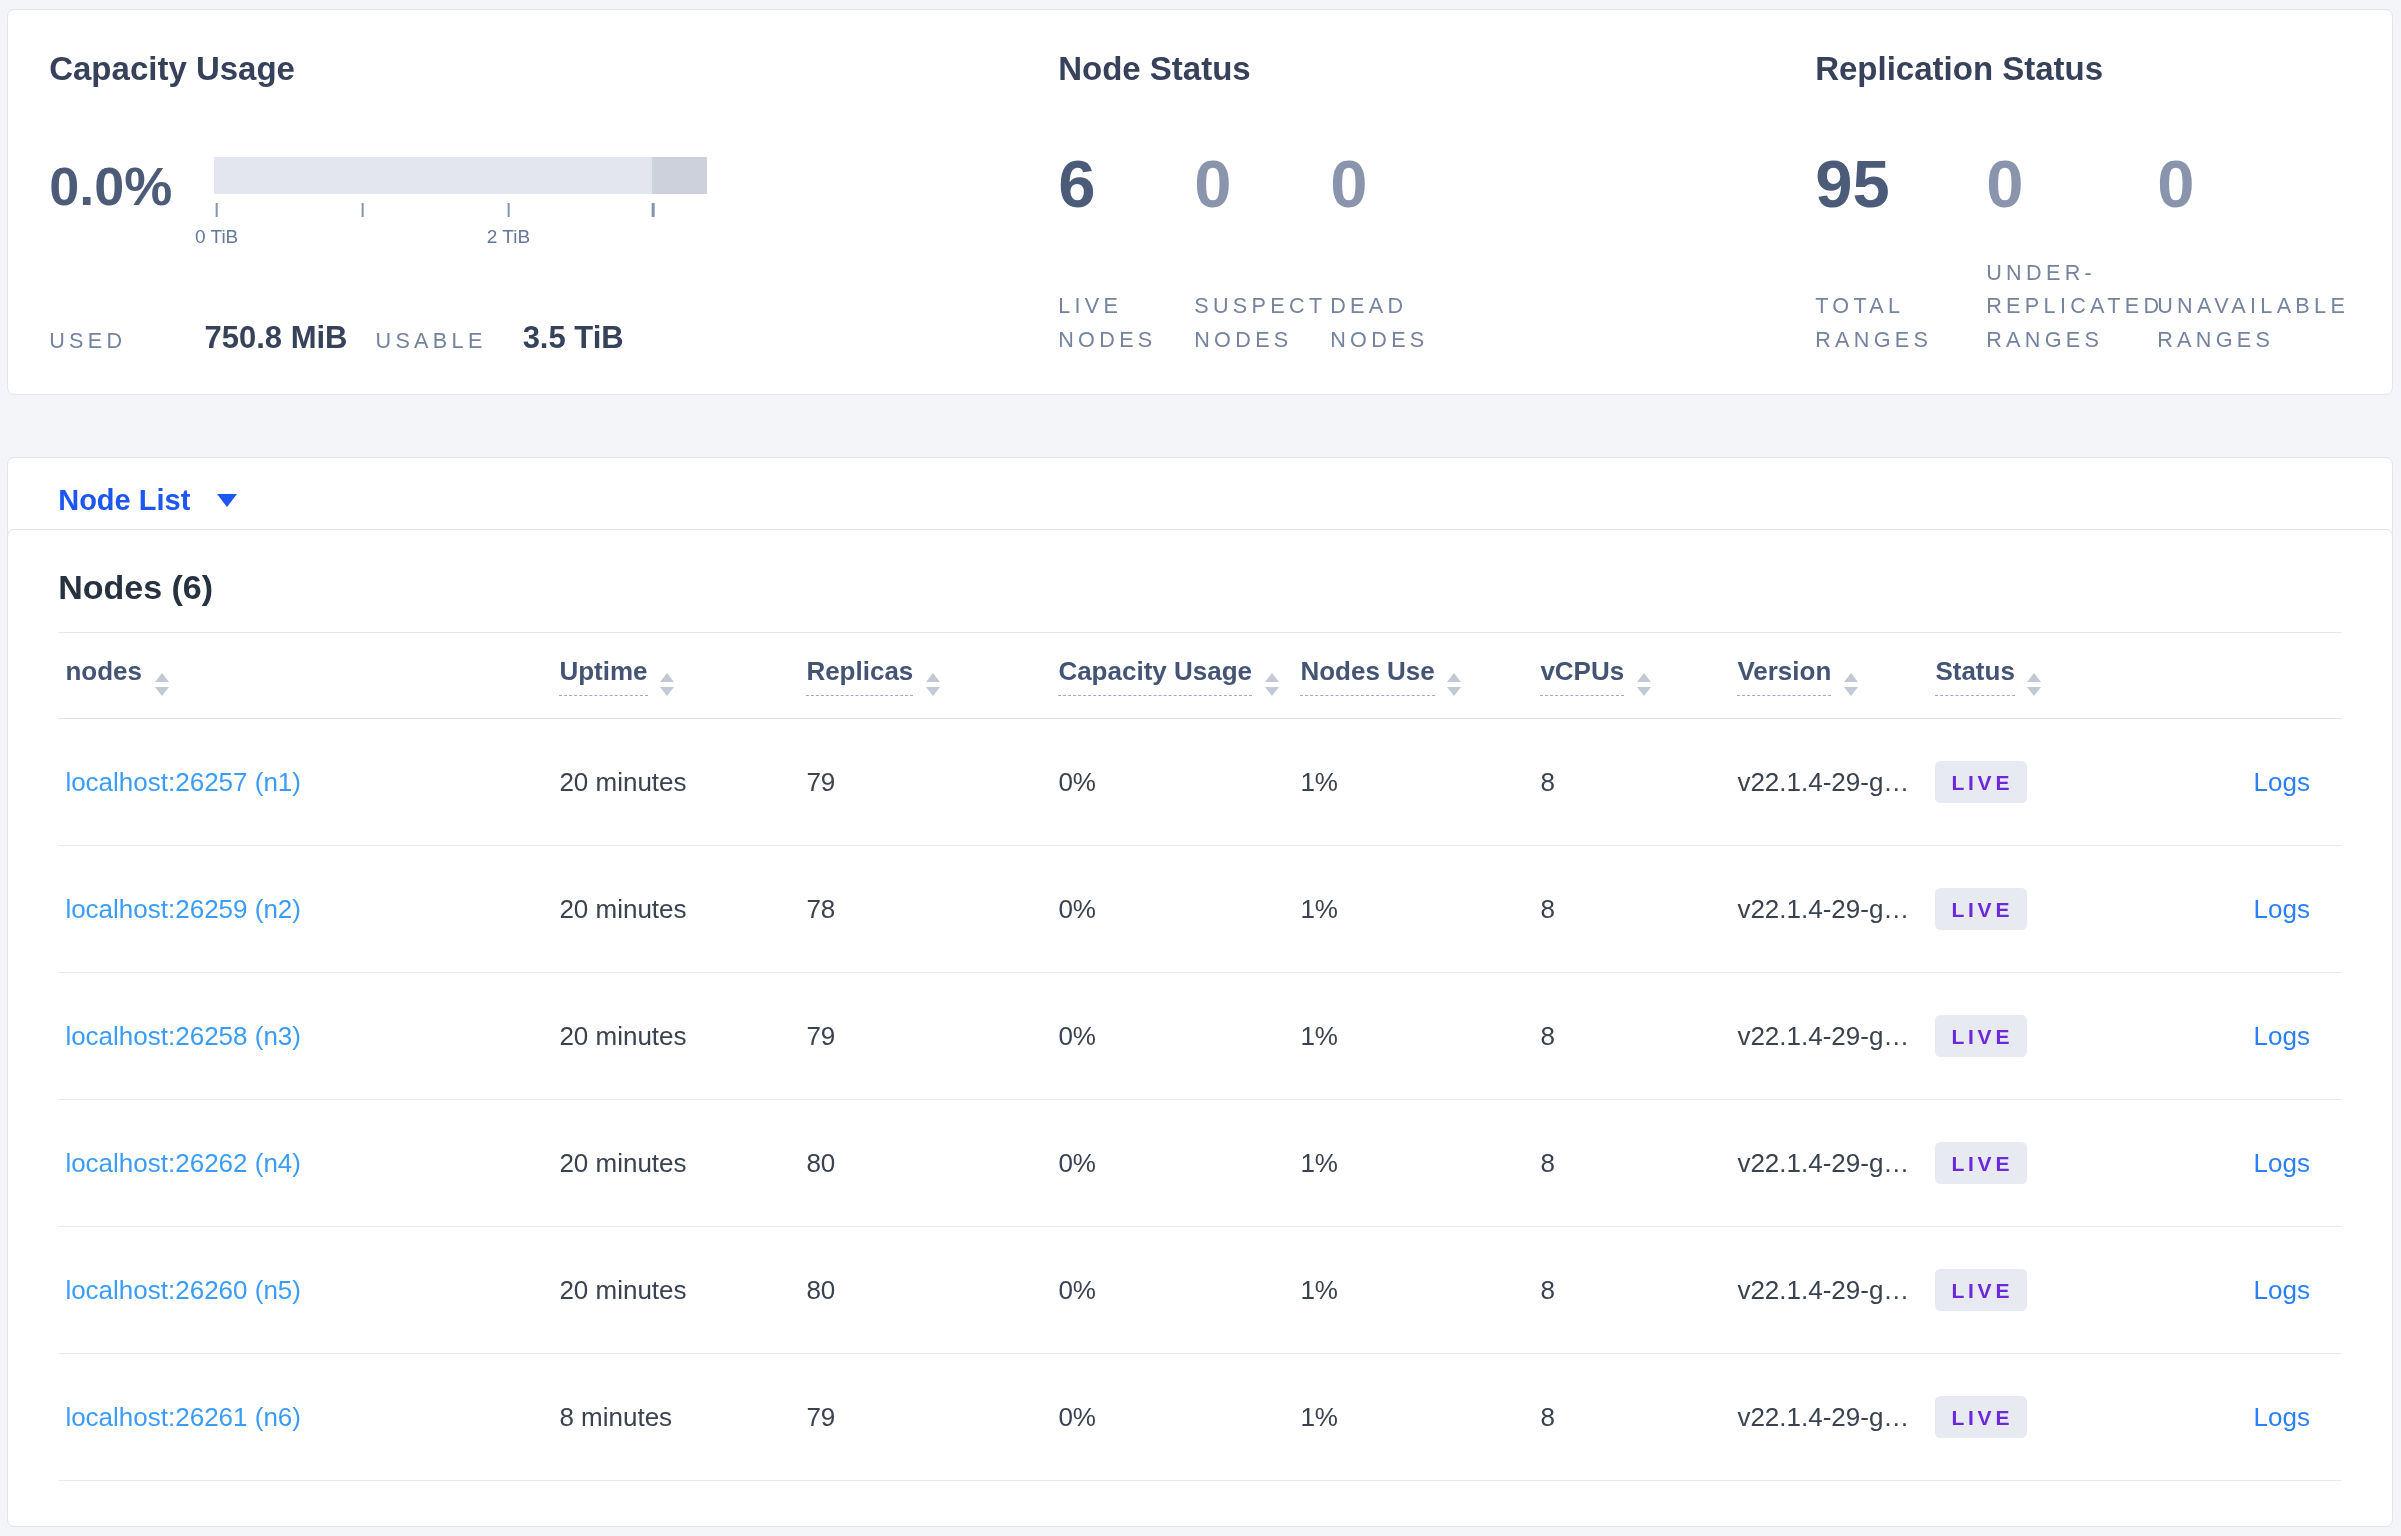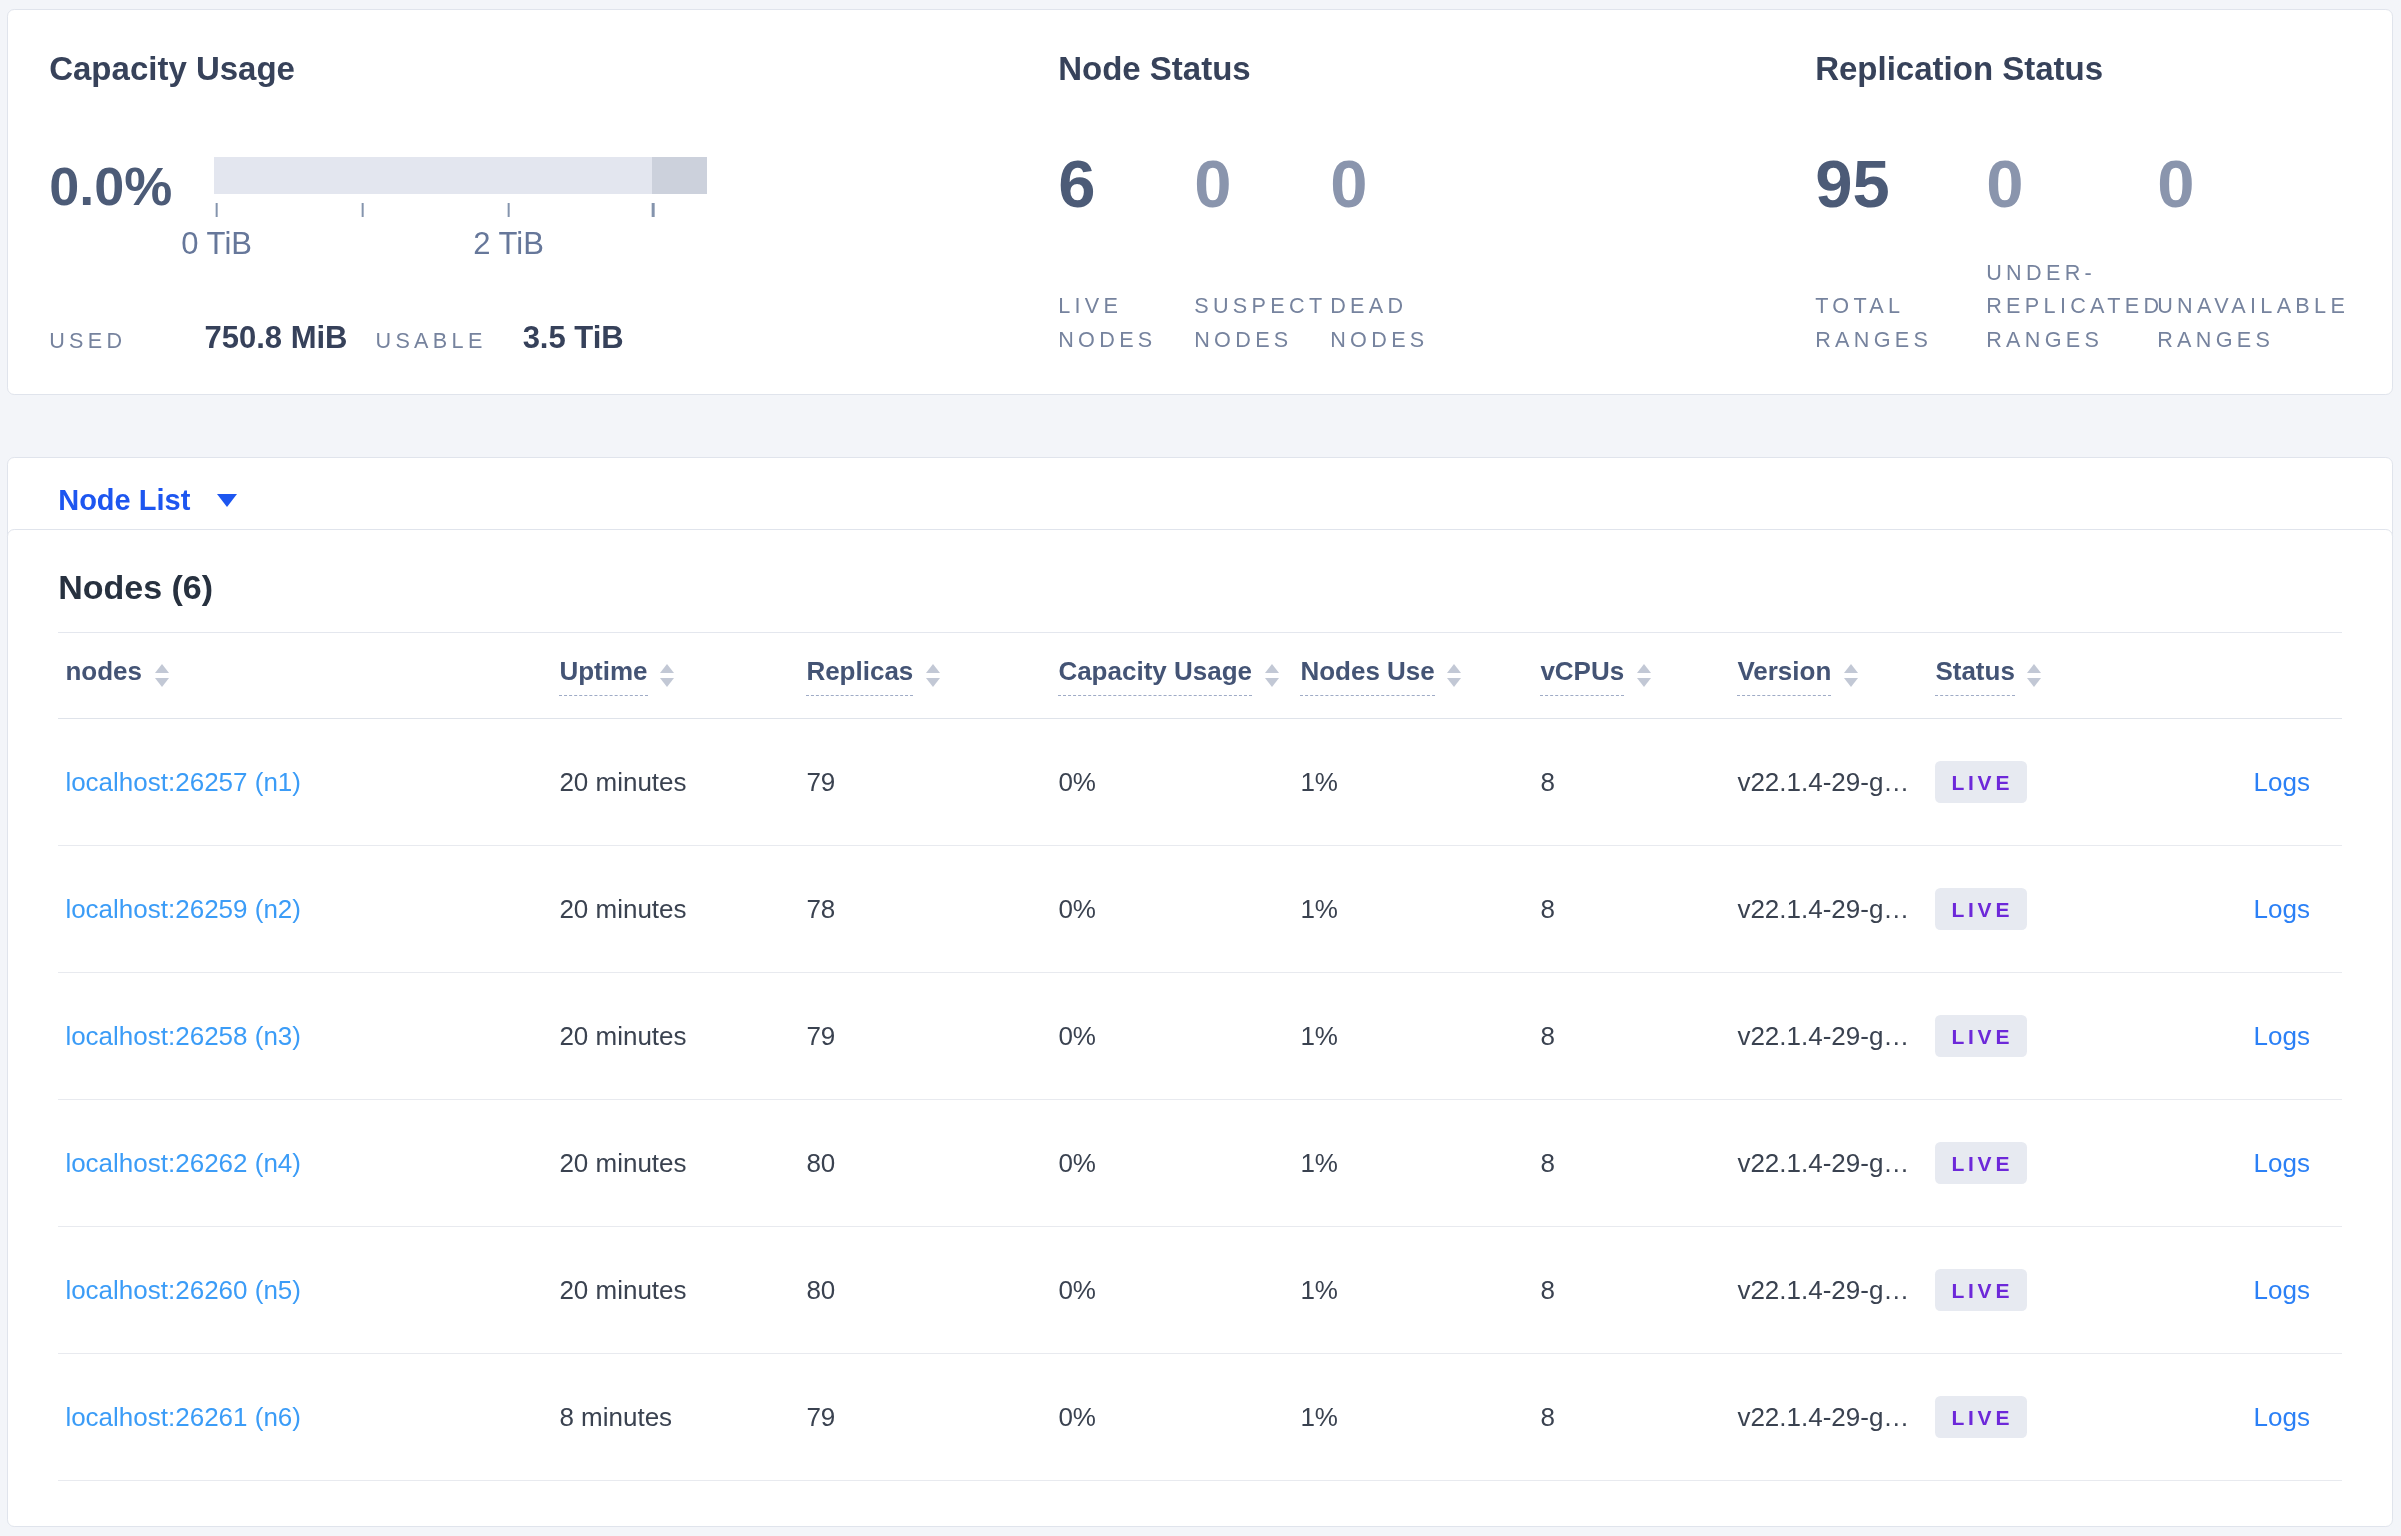--- a/index.html
+++ b/index.html
@@ -54,21 +54,21 @@
     font-size: 54px; font-weight: 700; color: #4c5b77; line-height: 1;
   }
   .cap-chart { position: absolute; top: 147px; left: 165px; width: 493px; }
   .cap-bar { position: relative; height: 37px; background: #e3e6ef; overflow: hidden; }
   .cap-bar-dark { position: absolute; top: 0; bottom: 0; left: 88.8%; right: 0; background: #ccd1dc; }
   .cap-ticks { position: relative; height: 18px; margin-top: 9px; }
   .cap-tick { position: absolute; top: 0; width: 2.7px; height: 14.4px; background: #8494ad; transform: translateX(-50%); }
   .cap-tick-labels { position: relative; height: 29px; margin-top: 5.4px; }
   .cap-tick-label {
     position: absolute; transform: translateX(-50%);
-    font-size: 31px; color: #66779a; white-space: nowrap;
+    font-size: 19px; color: #66779a; white-space: nowrap;
   }
   .cap-stats { position: absolute; top: 310px; left: 0; display: flex; align-items: baseline; white-space: nowrap; }
   .caps-label {
     font-size: 21.6px; letter-spacing: 0.2em; color: #76839e;
   }
   .stat-value { font-size: 31px; font-weight: 700; color: #36415a; }
   .cap-stats .stat-value.used { margin-left: 78px; }
   .cap-stats .caps-label.usable { margin-left: 28px; text-align: right; }
   .cap-stats .stat-value.usable { margin-left: 36px; }
 
@@ -95,21 +95,21 @@
   }
   .ntable { margin-top: 25px; border-top: 0.9px solid #e4e7ee; }
   .trow {
     display: grid;
     grid-template-columns: 494px 247px 252px 242px 240px 197px 198px 180px 1fr;
     align-items: center;
   }
   .thead { height: 86px; border-bottom: 0.9px solid #dfe3ea; }
   .tbody-row { height: 127px; border-bottom: 0.9px solid #e8eaef; }
   .th, .td { padding-left: 7.2px; font-size: 26px; }
-  .th { display: flex; align-items: center; }
+  .th { display: flex; align-items: flex-end; }
   .th-label { color: #445475; font-weight: 600; padding-bottom: 8px; border-bottom: 1.8px solid transparent; }
   .th-label.dotted { border-bottom: 1.8px dashed #9fabc6; cursor: pointer; }
   .sort-icon { display: inline-flex; flex-direction: column; margin-left: 12.6px; gap: 4.5px; cursor: pointer; }
   .tri { width: 0; height: 0; border-left: 7.2px solid transparent; border-right: 7.2px solid transparent; }
   .tri.up   { border-bottom: 9px solid #c2c8d5; }
   .tri.down { border-top: 9px solid #c2c8d5; }
 
   .td { color: #3a4250; }
   .node-link { color: #3b9cf7; text-decoration: none; cursor: pointer; }
   .logs-cell { text-align: right; padding-right: 32px; }

